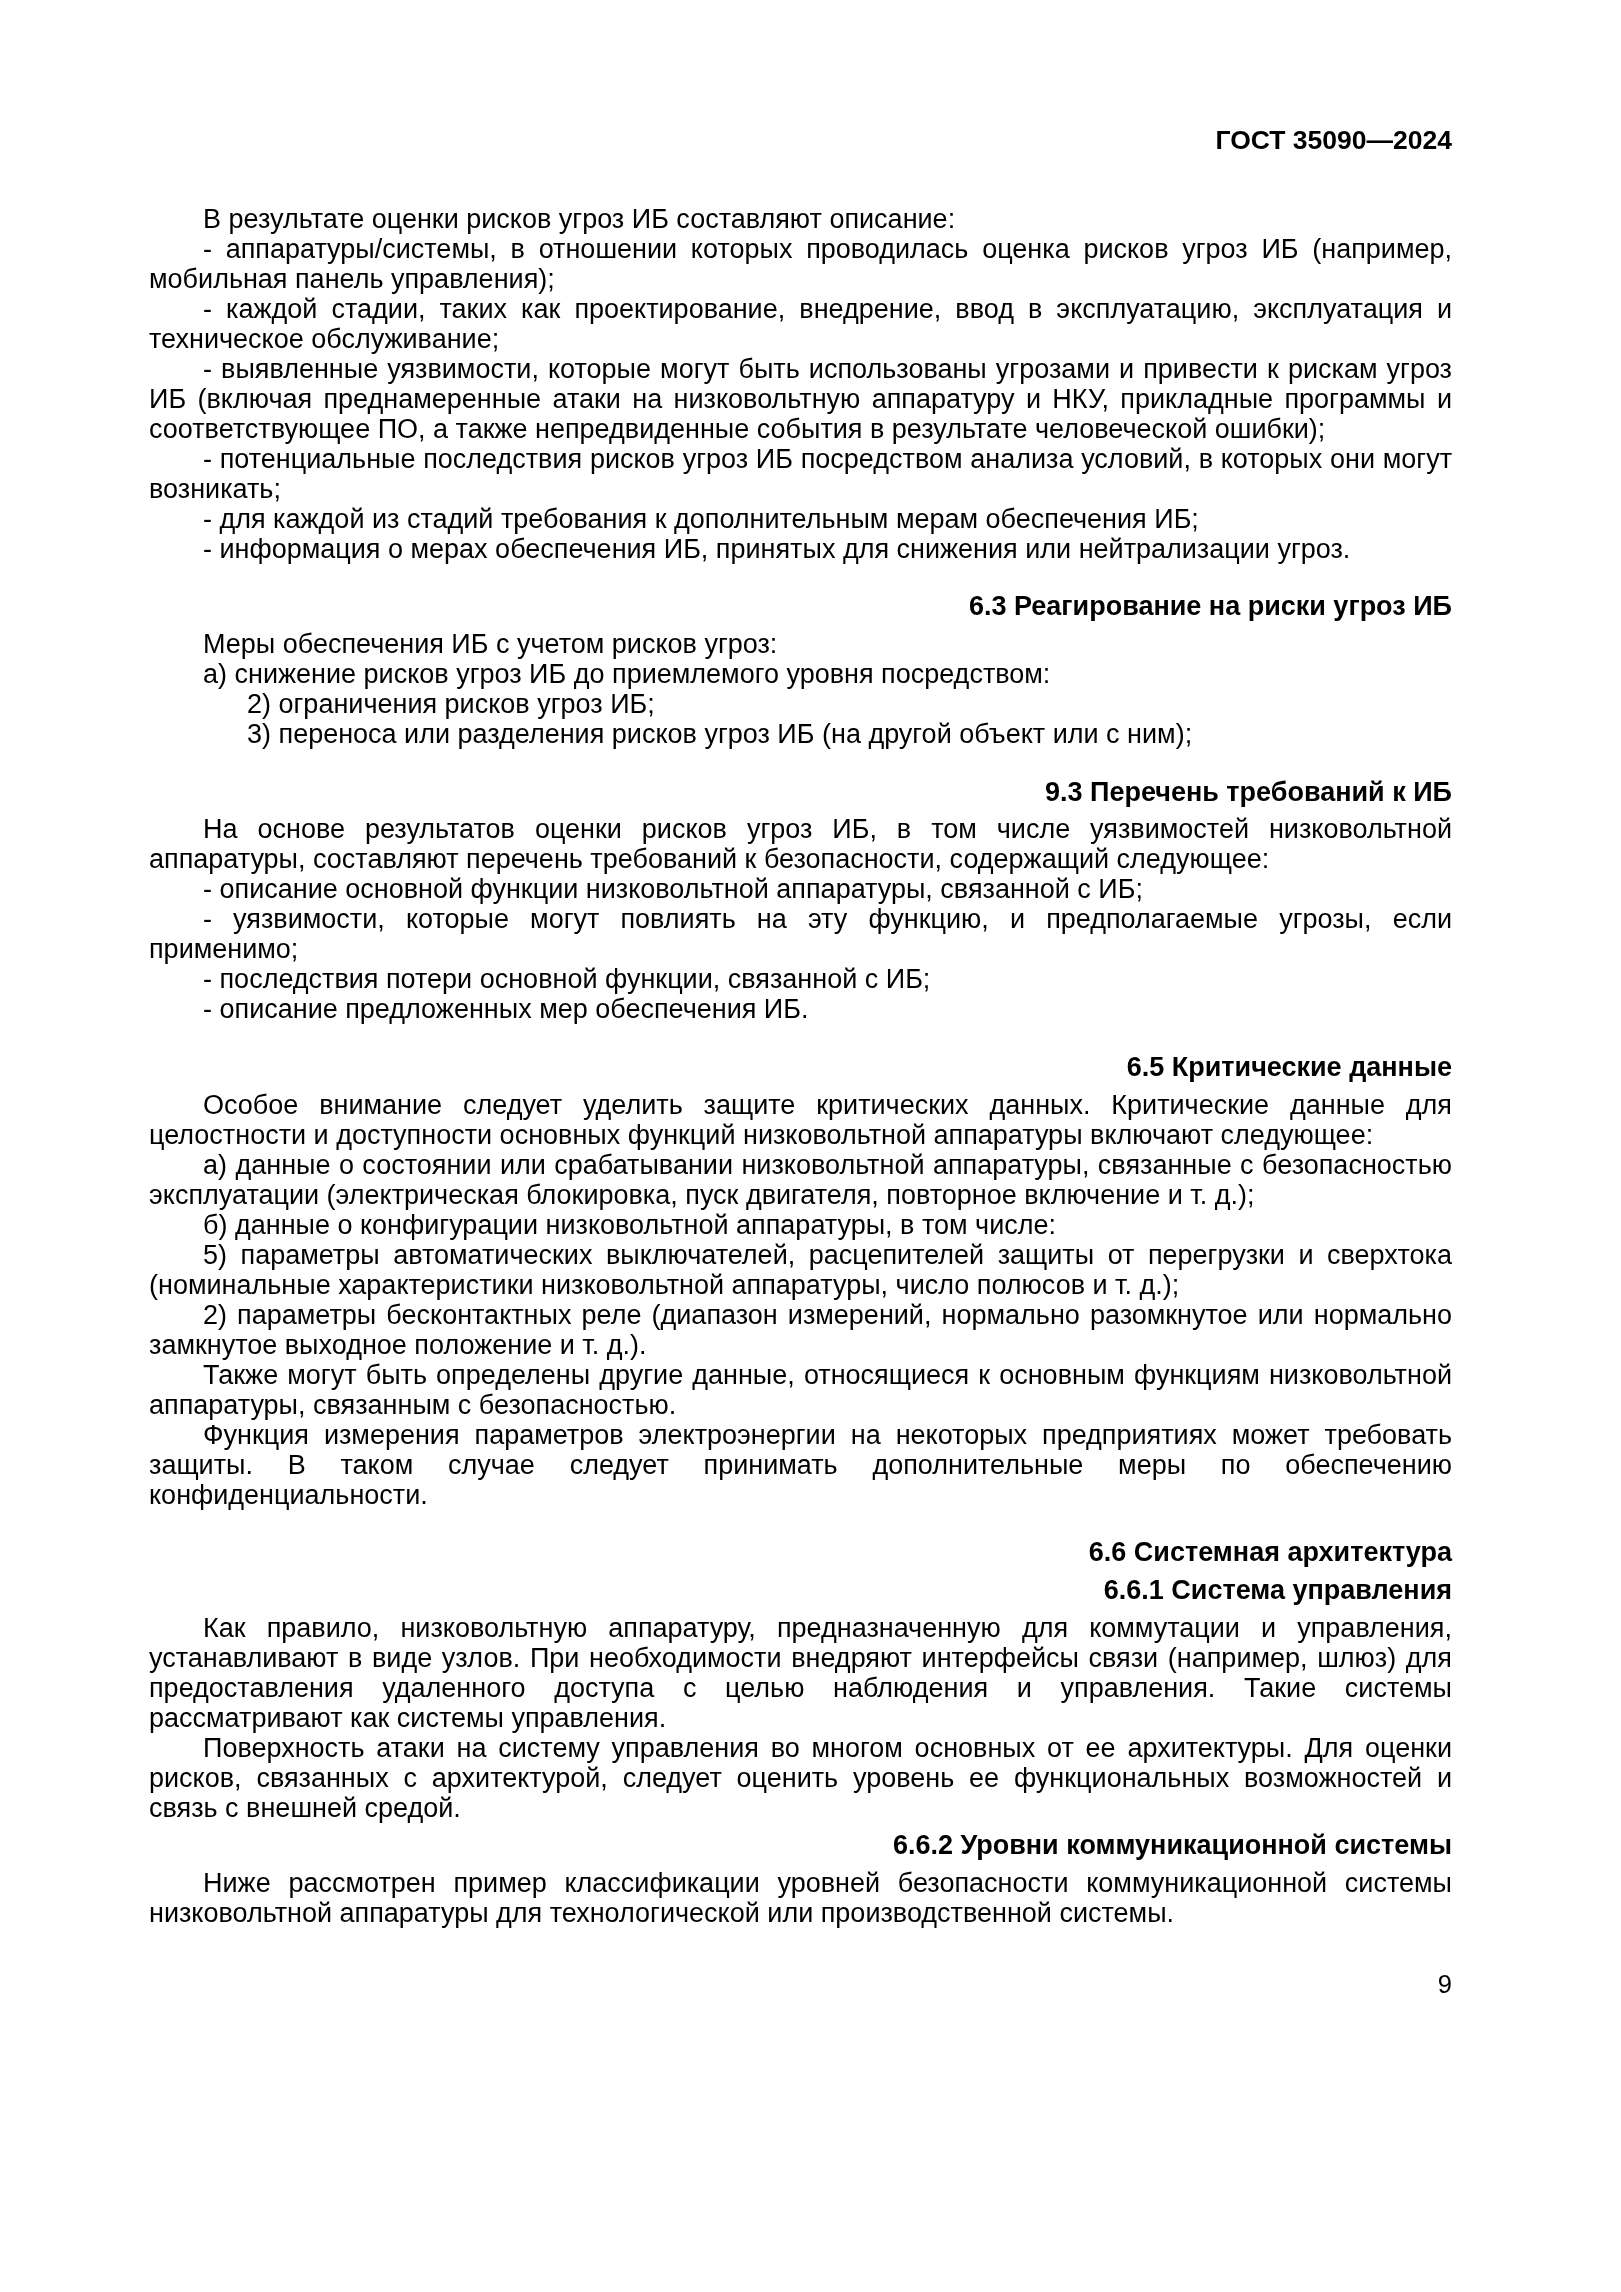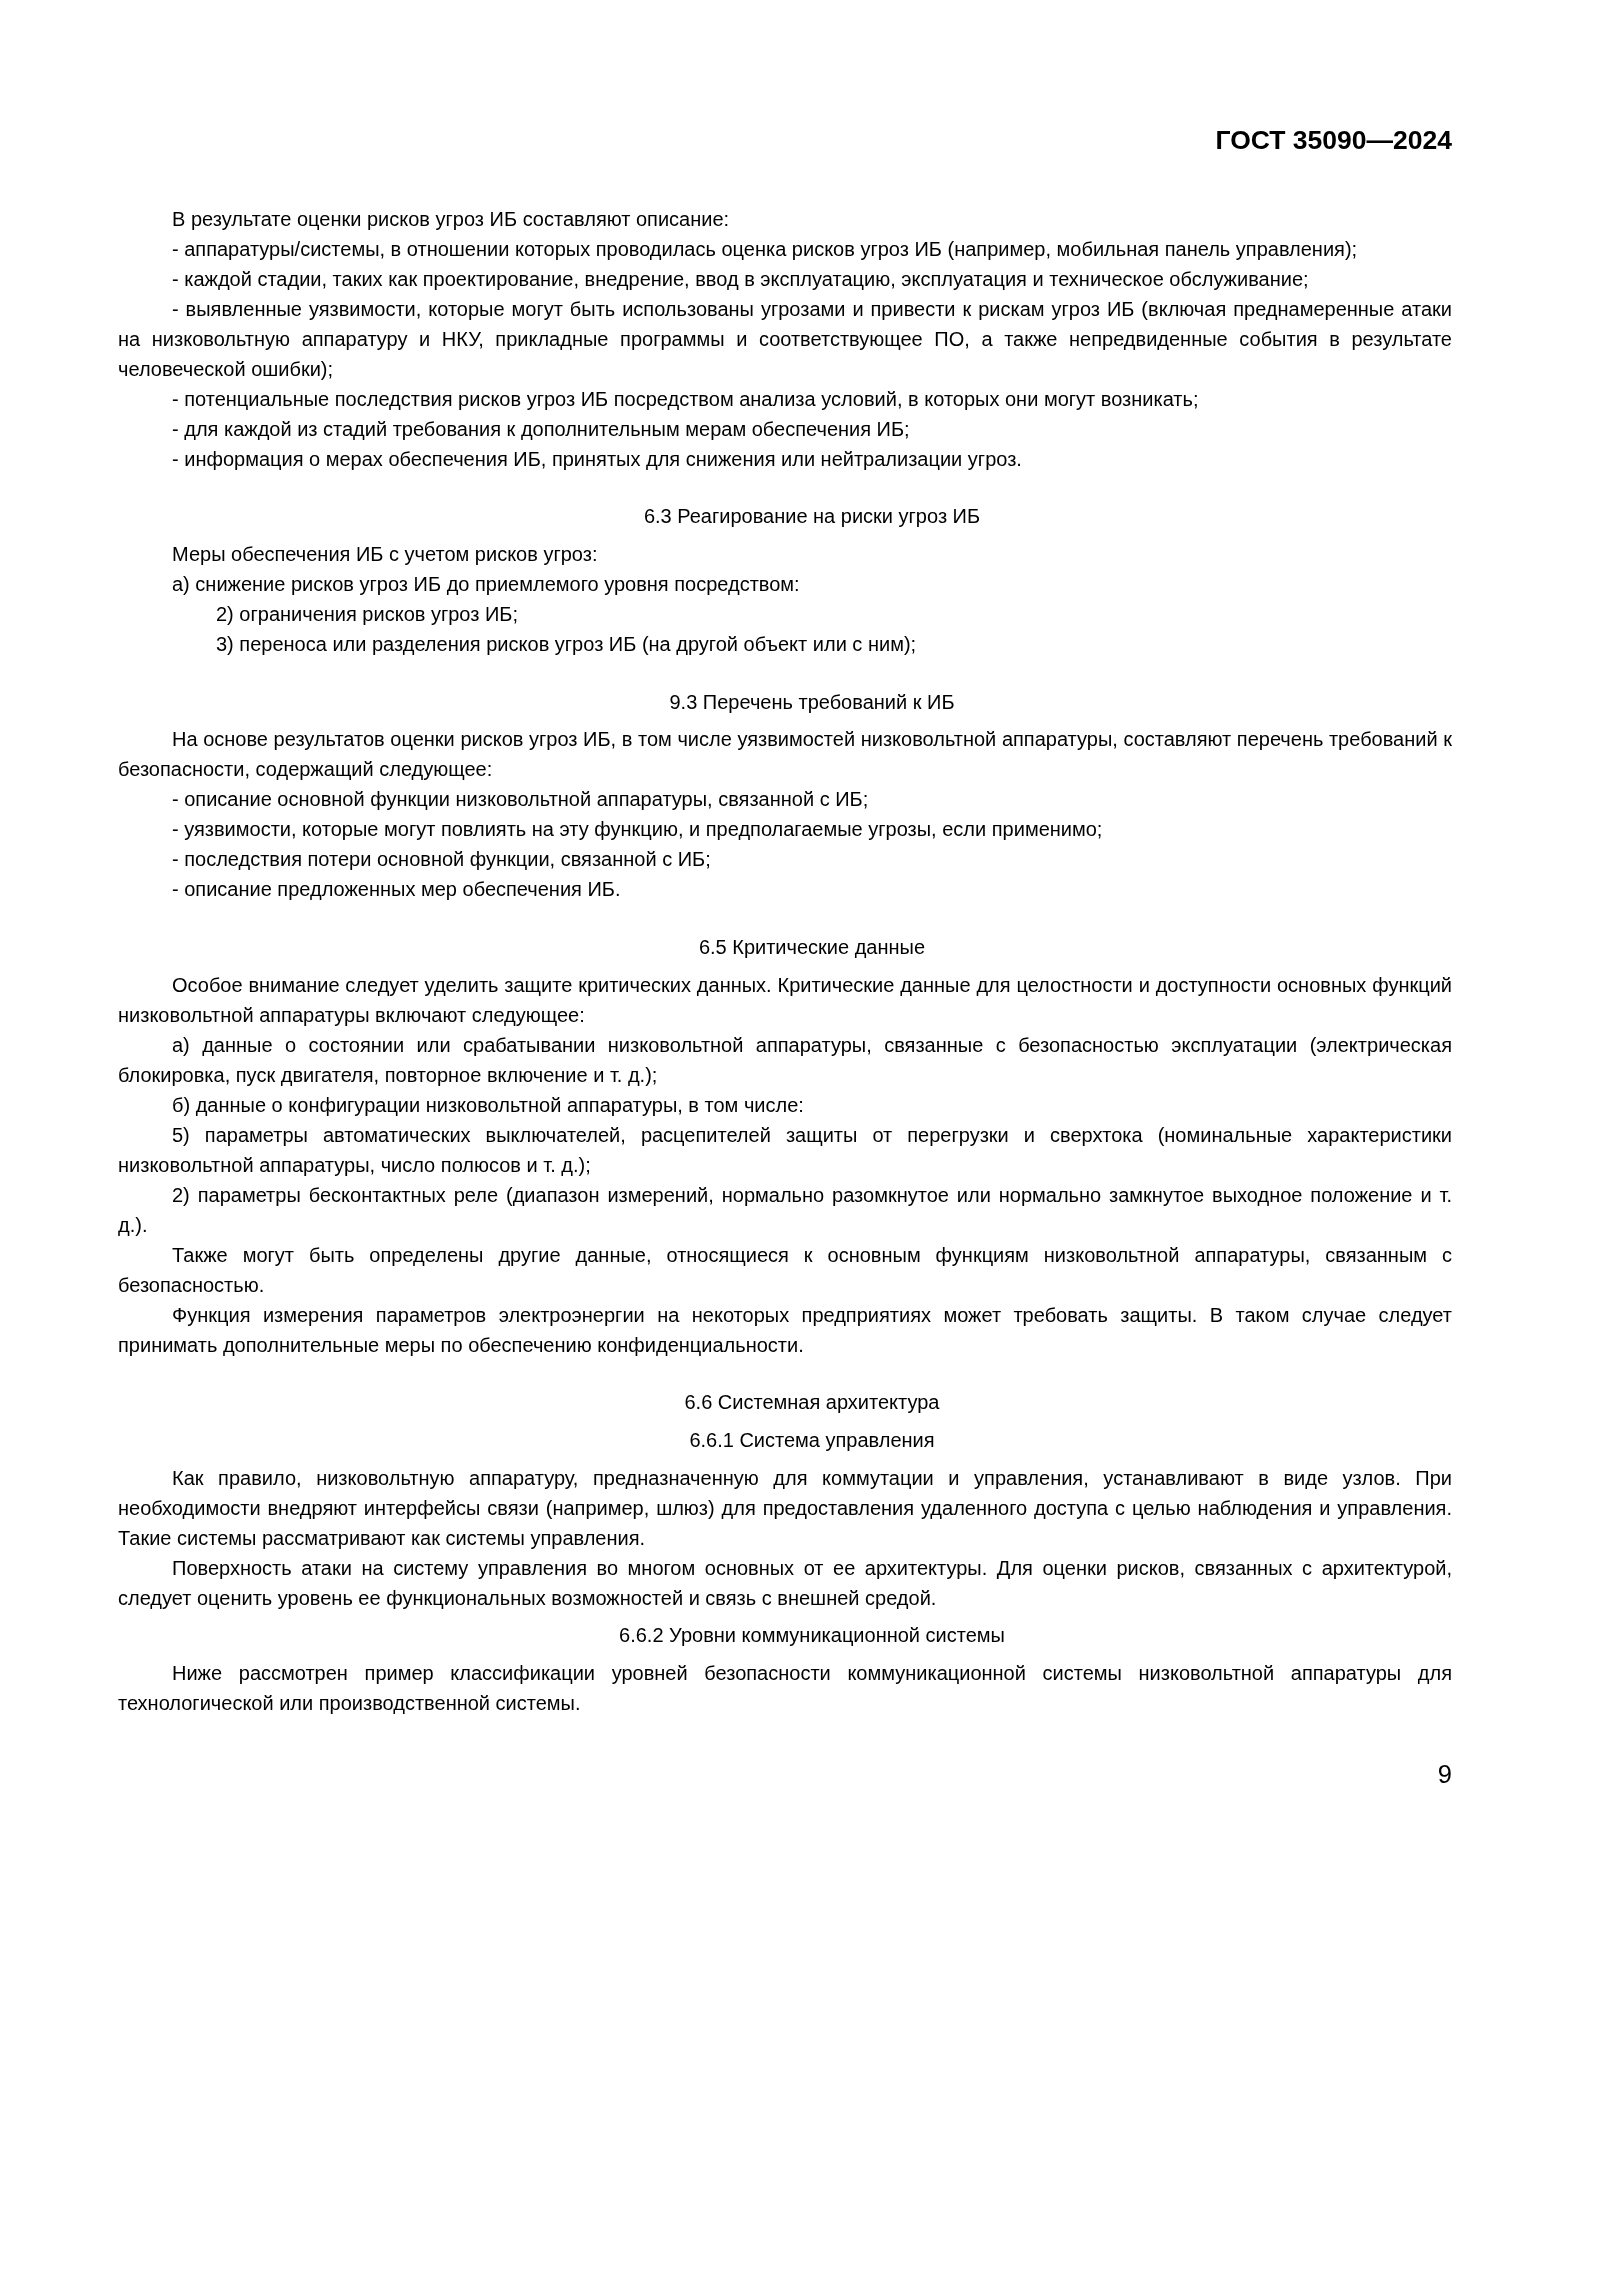--- a/index.html
+++ b/index.html
@@ -19,35 +19,36 @@
     background: #ffffff;
   }
   .doc-header {
     text-align: right;
     font-weight: bold;
     font-size: 26.5px;
     line-height: 30px;
     margin-bottom: 49px;
   }
   .content {
-    font-size: 20px;
+    font-size: 27px;
     line-height: 30px;
     text-align: justify;
     hyphens: auto;
+    margin-left: 31px;
   }
   .content .p {
     text-indent: 54px;
   }
   .content .num {
     text-indent: 98px;
   }
   .content .h {
-    font-weight: normal;
+    font-weight: bold;
     text-indent: 54px;
-    text-align: center;
+    text-align: right;
     margin-top: 27.4px;
     margin-bottom: 7.8px;
   }
   .content .h.tight {
     margin-top: 7.8px;
   }
   .doc-footer {
     text-align: right;
     font-size: 25.5px;
     line-height: 30px;

